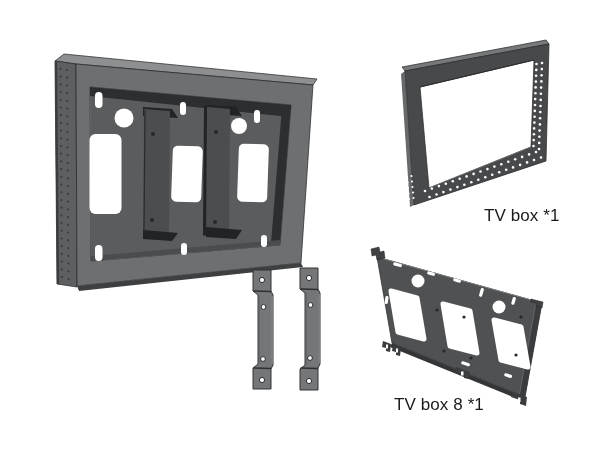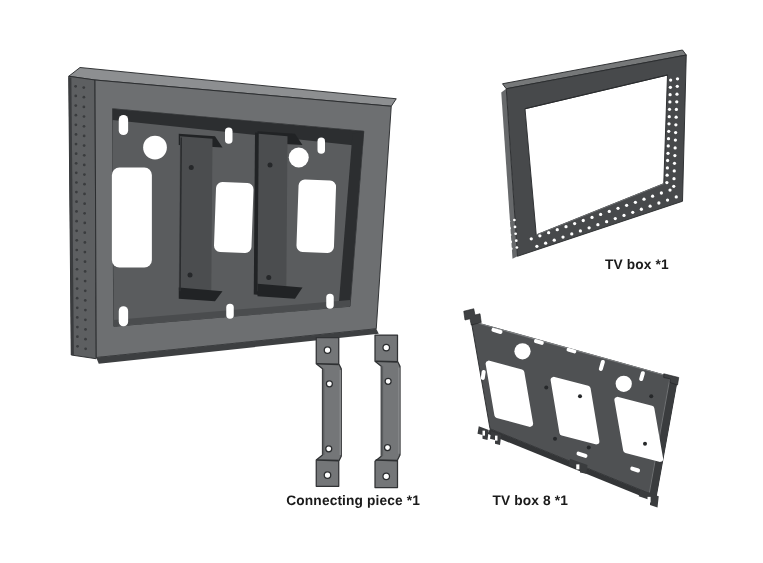--- a/index.html
+++ b/index.html
@@ -6,22 +6,22 @@
   body{
     width:610px;height:450px;
     background:var(--bg,#ffffff);
     font-family:"Liberation Sans",sans-serif;
     position:relative;overflow:hidden;
   }
   .canvas{position:absolute;left:0;top:0;width:610px;height:450px;}
   svg{position:absolute;left:0;top:0;}
   .part-label{
     position:absolute;
-    font-weight:700;
-    font-size:11px;
+    font-weight:400;
+    font-size:17px;
     letter-spacing:.1px;
     color:var(--label,#1a1a1a);
     white-space:nowrap;
   }
   .face{fill:var(--steel-face);}
   .side{fill:var(--steel-side);}
   .topf{fill:var(--steel-top);}
   .interior{fill:var(--steel-interior);}
   .wall{fill:var(--steel-wall);}
   .rail{fill:var(--rail);}
@@ -294,16 +294,15 @@
         <circle cx="409.0" cy="199.0" r="1.1" class="dot-light"></circle>
         <circle cx="411.5" cy="176.0" r="1.1" class="dot-light"></circle>
         <circle cx="412.0" cy="181.5" r="1.1" class="dot-light"></circle>
         <circle cx="412.5" cy="187.0" r="1.1" class="dot-light"></circle>
         <circle cx="413.0" cy="192.5" r="1.1" class="dot-light"></circle>
         <circle cx="413.5" cy="198.0" r="1.1" class="dot-light"></circle>
       </g>
 </svg>
 
 <div class="part-label" style="left:484px;top:206px;">TV box *1</div>
-<div class="part-label" style="left:229px;top:395px;">Connecting piece *1</div>
 <div class="part-label" style="left:394px;top:395px;">TV box 8 *1</div>
 
 </div>
 
 </body></html>

